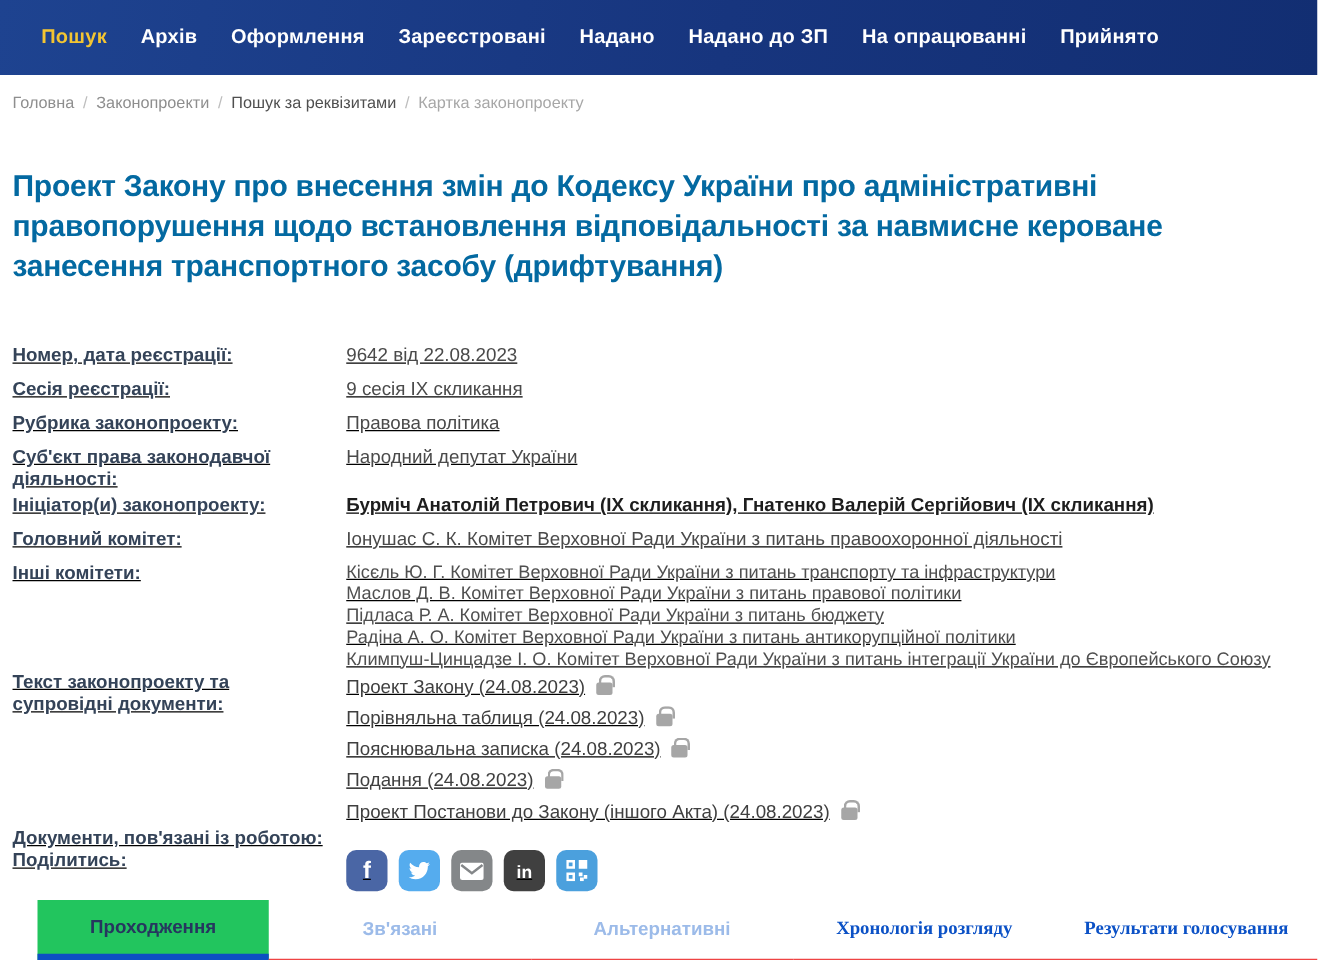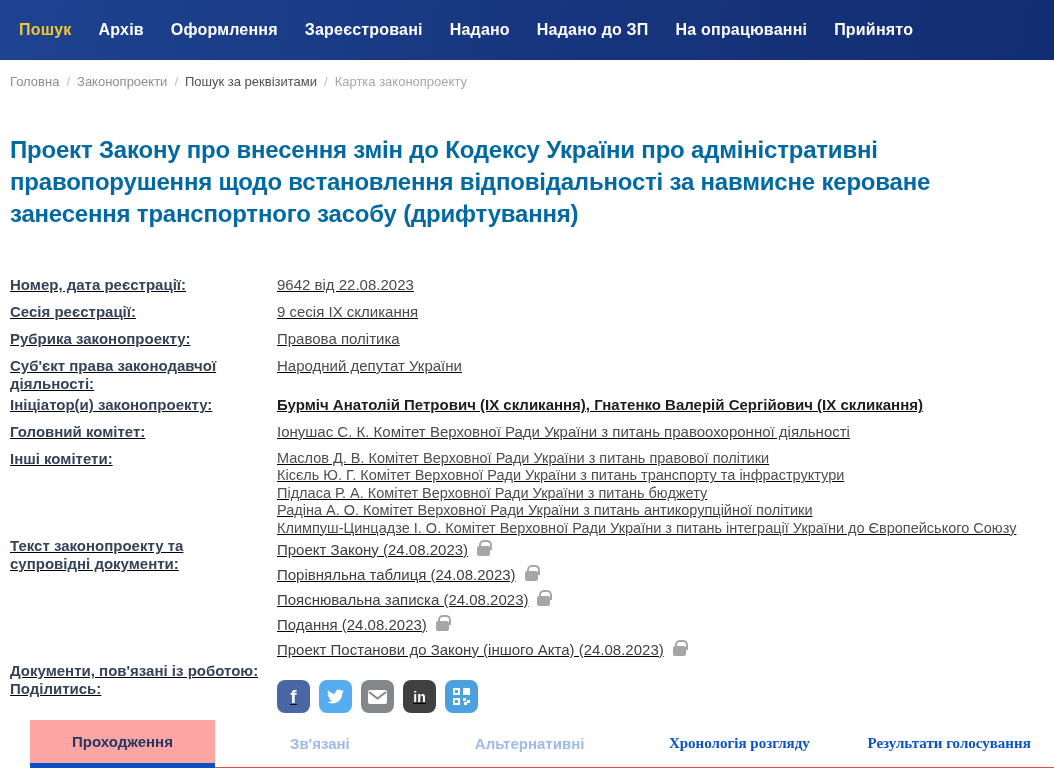--- a/index.html
+++ b/index.html
@@ -1,20 +1,20 @@
 <!DOCTYPE html>
 <html style="--nav-bg-start: #1e4390; --nav-bg-mid: #17357e; --nav-bg-end: #122e72; --nav-active: #f3c532; --tab-underline: #0d4fc4; --tab-active-text: #26365f; --tab-link-text: #0b51c6; --tab-disabled-text: #9cbbe9; --lock-gray: #a6a6a6;"><head>
 <meta charset="utf-8">
 <style>
   * { margin:0; padding:0; box-sizing:border-box; }
   html,body { width:1054px; height:776px; background:#fff; overflow:hidden;
               font-family:"Liberation Sans", sans-serif; }
 
   
-  .topnav { height:60px; display:flex; align-items:center; gap:27px; padding:0 19px;
+  .topnav { height:60px; display:flex; align-items:center; gap:27px; padding:0 33px;
             background:linear-gradient(100deg, var(--nav-bg-start) 0%, var(--nav-bg-mid) 55%, var(--nav-bg-end) 100%); }
   .nav-item { color:#fff; font-size:16px; font-weight:700; text-decoration:none;
               letter-spacing:.2px; cursor:pointer; white-space:nowrap; }
   .nav-item.active { color:var(--nav-active); }
 
   
   .breadcrumb { margin:14px 0 0 10px; font-size:13px; display:flex; align-items:flex-start; gap:7px; }
   .crumb { text-decoration:none; cursor:pointer; }
   .crumb.c1,.crumb.c2 { color:#8e8e8e; }
   .crumb.c3 { color:#4f4f4f; }
@@ -48,21 +48,21 @@
   .share-icons { display:flex; gap:9px; }
   .share-btn { width:33px; height:33px; border-radius:8px; border:none; cursor:pointer;
                display:flex; align-items:center; justify-content:center; color:#fff; }
   .share-btn .fb-f { font-size:19px; font-weight:700; }
   .share-btn .in-txt { font-size:14px; font-weight:700; }
 
   
   .tabs { display:flex; margin:7px 0 0 30px; height:48px; }
   .tab { display:flex; align-items:center; justify-content:center; font-size:15px; font-weight:700;
          border-bottom:1px solid #ef4444; cursor:pointer; }
-  .tab.active { width:185px; background:#fca5a5; border-bottom:5px solid var(--tab-underline);
+  .tab.active { width:185px; background:#22c55e; border-bottom:5px solid var(--tab-underline);
                 color:var(--tab-active-text); }
   .tab:not(.active) { flex:1; }
   .tab.disabled { color:var(--tab-disabled-text); cursor:default; }
   .tab.link { color:var(--tab-link-text);font-family:Liberation Serif, serif; }
 
   .bottom-line { margin:18px 0 0 30px; border-top:1px solid #e4e4e4; }
 </style>
 </head>
 <body>
 
@@ -117,22 +117,22 @@
   </div>
 
   <div class="frow">
     <div class="flabel">Головний комітет:</div>
     <div class="fvalue">Іонушас С. К. Комітет Верховної Ради України з питань правоохоронної діяльності</div>
   </div>
 
   <div class="frow flush">
     <div class="flabel">Інші комітети:</div>
     <div class="fvalue">
+      <div class="committee-line">Кісєль Ю. Г. Комітет Верховної Ради України з питань транспорту та інфраструктури</div>
       <div class="committee-line">Маслов Д. В. Комітет Верховної Ради України з питань правової політики</div>
-      <div class="committee-line">Кісєль Ю. Г. Комітет Верховної Ради України з питань транспорту та інфраструктури</div>
       <div class="committee-line">Підласа Р. А. Комітет Верховної Ради України з питань бюджету</div>
       <div class="committee-line">Радіна А. О. Комітет Верховної Ради України з питань антикорупційної політики</div>
       <div class="committee-line">Климпуш-Цинцадзе І. О. Комітет Верховної Ради України з питань інтеграції України до Європейського Союзу</div>
     </div>
   </div>
 
   <div class="frow flush">
     <div class="flabel">Текст законопроекту та супровідні документи:</div>
     <div class="fvalue">
       <div class="doc-row">

